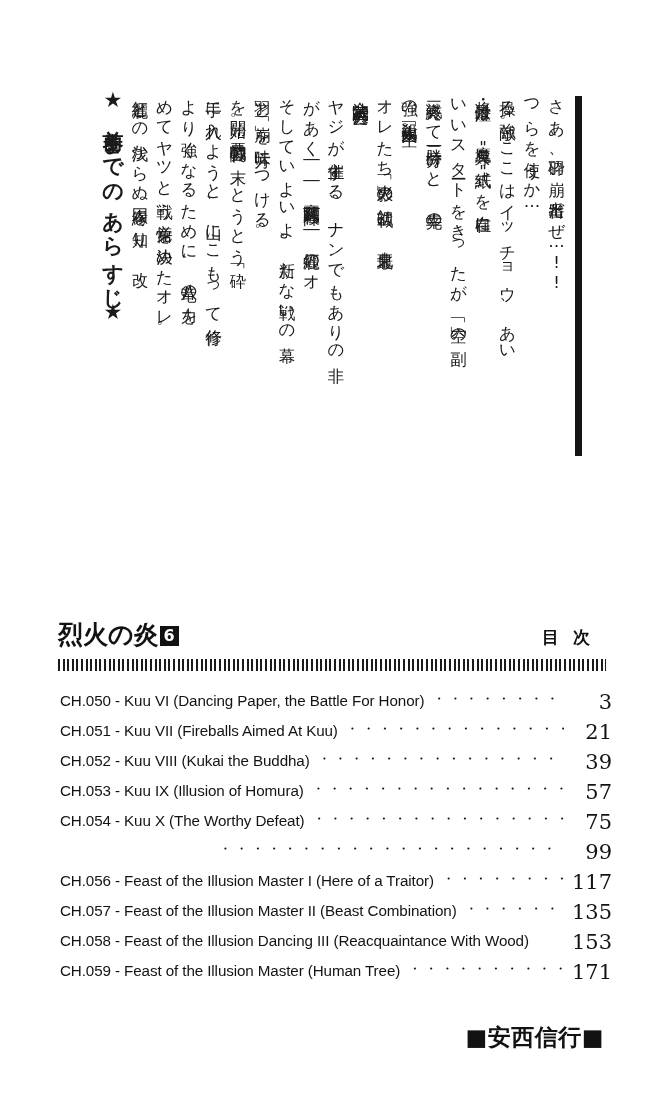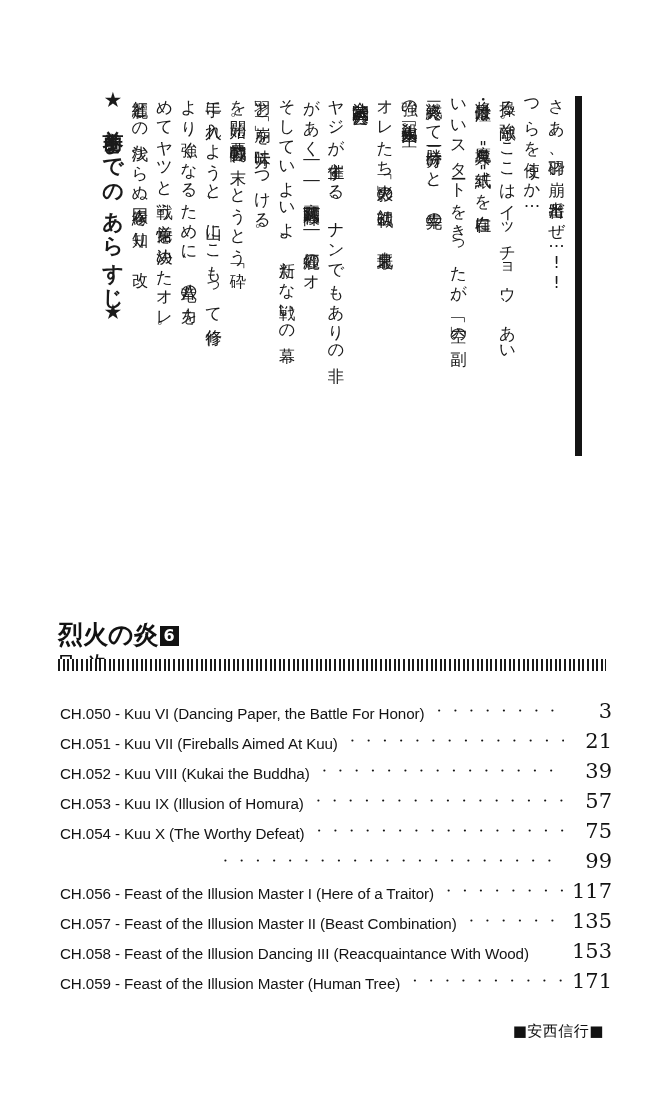--- a/index.html
+++ b/index.html
@@ -66,21 +66,20 @@
 
   
   #toc-head {
     position: absolute;
     left: 58px;
     top: 618px;
     width: 548px;
     display: flex;
     align-items: baseline;
     justify-content: space-between;
-    flex-direction: column;
   }
   #series-title {
     font-family: "DejaVu Sans", "Liberation Sans", sans-serif;
     font-weight: 700;
     font-size: 25px;
     letter-spacing: 0px;
     color: #121212;
     display: flex;
     align-items: center;
   }
@@ -124,21 +123,21 @@
 
   
   #toc-list {
     position: absolute;
     left: 60px;
     top: 692px;
     width: 552px;
   }
   .toc-row {
     display: flex;
-    align-items: flex-end;
+    align-items: flex-start;
     height: 30px;
   }
   .toc-label {
     font-family: "Liberation Sans", "DejaVu Sans", sans-serif;
     font-size: 15.2px;
     color: #131313;
     white-space: nowrap;
     letter-spacing: -0.1px;
   }
   .toc-dots {
@@ -162,22 +161,22 @@
     text-align: right;
     line-height: 1;
   }
 
   
   #author {
     position: absolute;
     right: 53px;
     top: 1022px;
     font-family: "DejaVu Sans", "Liberation Sans", sans-serif;
-    font-weight: 400;
-    font-size: 15px;
+    font-weight: 700;
+    font-size: 23px;
     letter-spacing: 0.5px;
     color: #121212;
   }
 </style>
 </head>
 <body>
 
 <div id="synopsis">
   <div class="vrule"></div>
   <div class="vcols">

